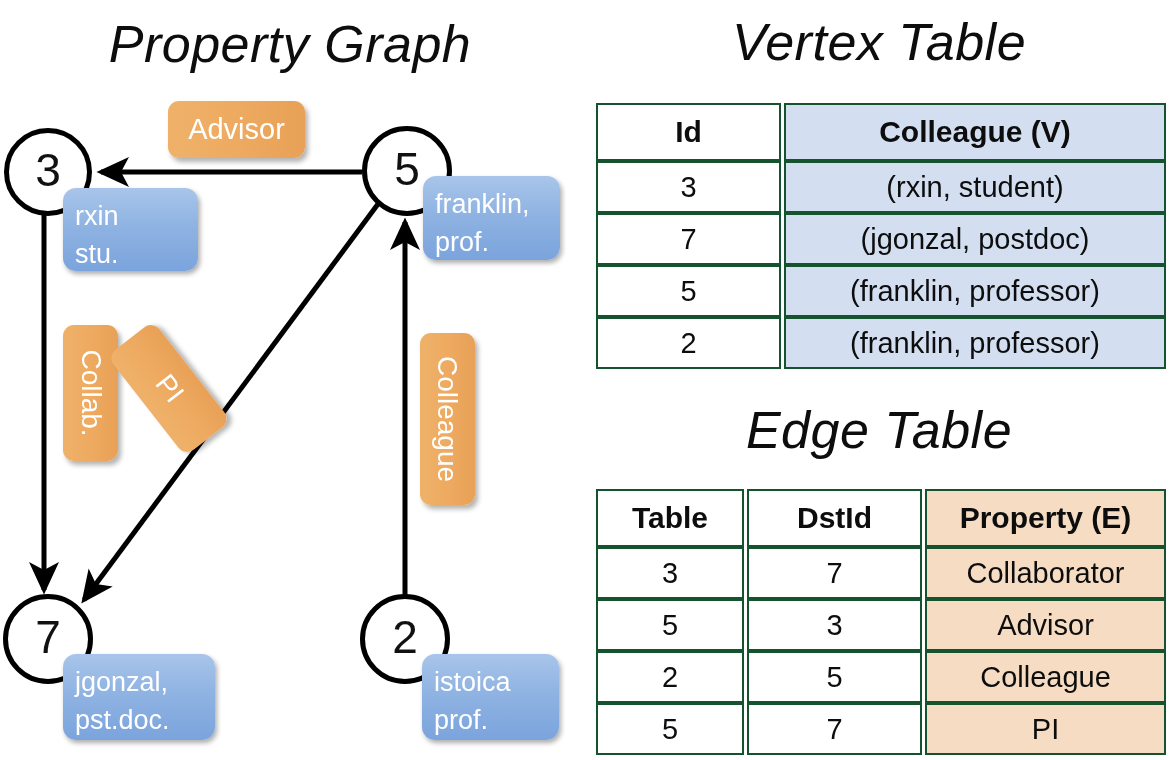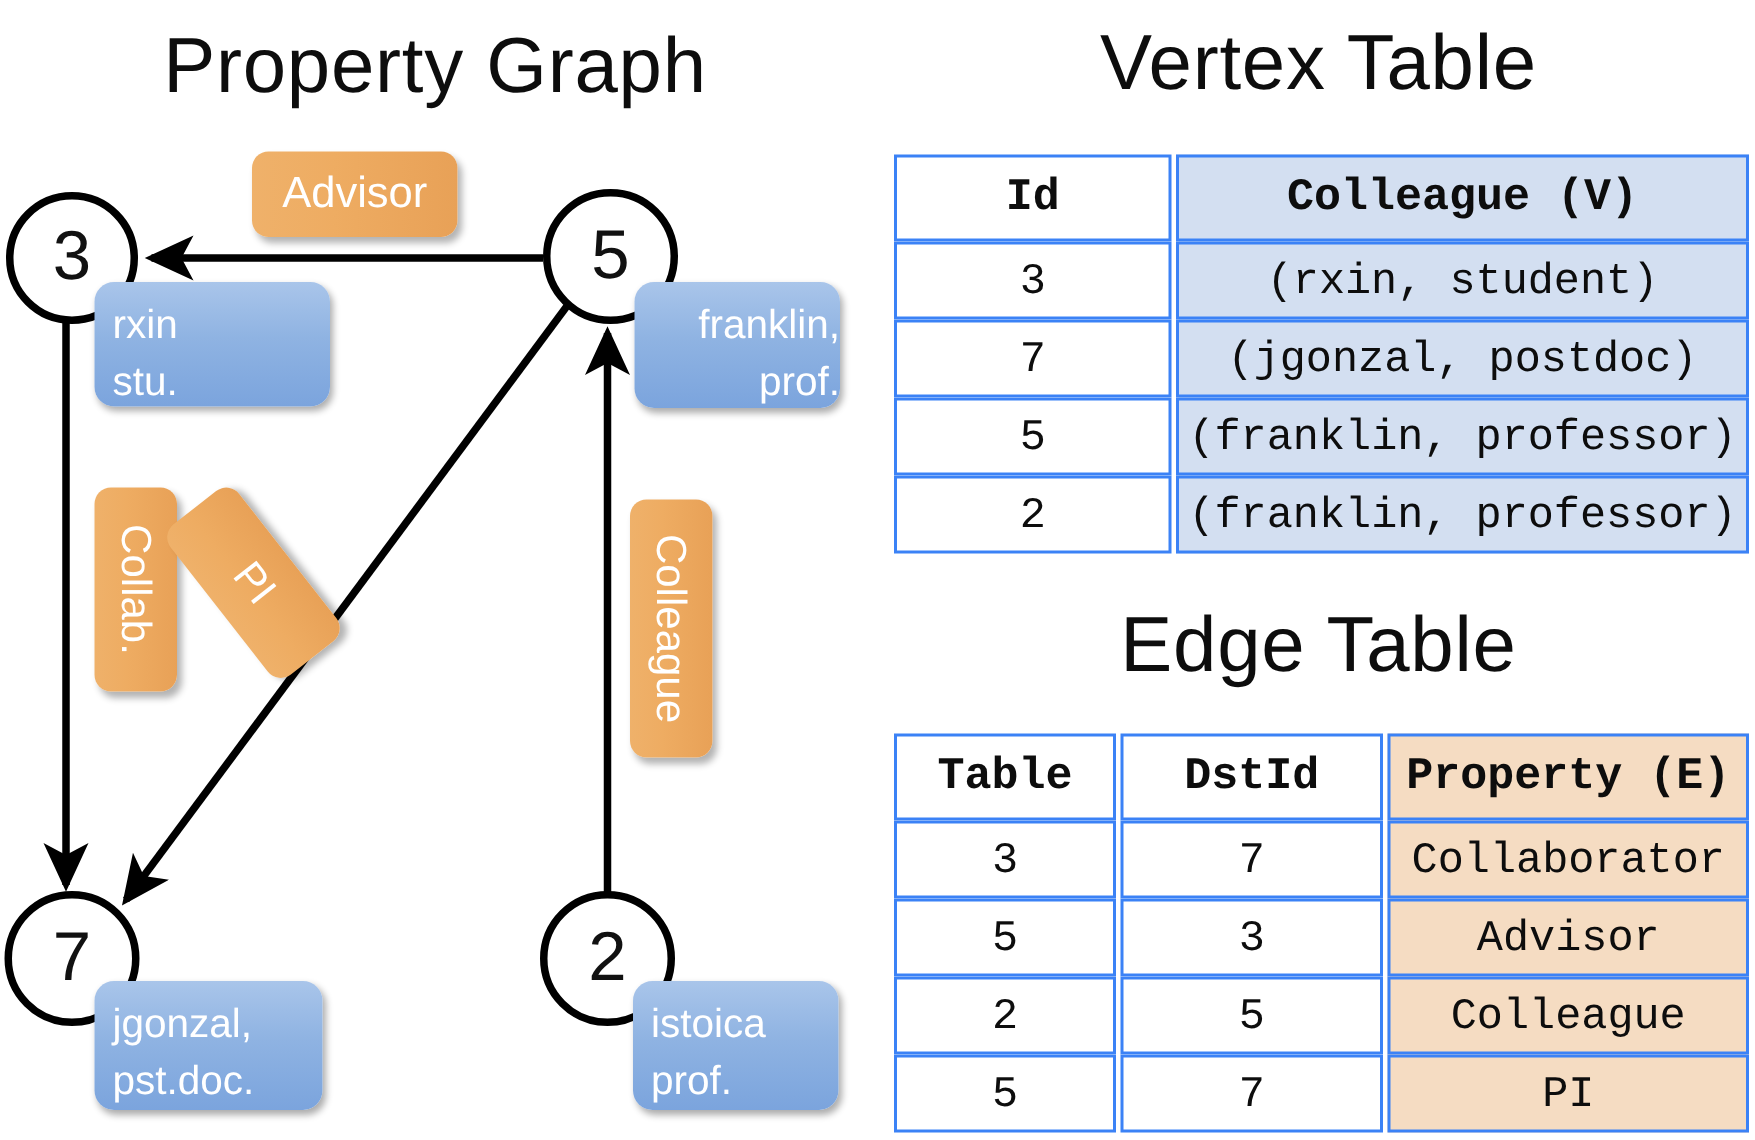--- a/index.html
+++ b/index.html
@@ -19,20 +19,21 @@
   
   .title {
     position: absolute;
     font-family: "Liberation Sans", sans-serif;
     font-weight: 300;
     font-size: 52px;
     letter-spacing: 0.5px;
     color: #0d0d0d;
     white-space: nowrap;
     text-align: center;
+    font-style: italic;
   }
   #title-property-graph { left: 0px;   top: 14px;  width: 580px; }
   #title-vertex-table   { left: 590px; top: 12px;  width: 578px; }
   #title-edge-table     { left: 590px; top: 400px; width: 578px; }
 
   
   #graph-panel {
     position: absolute;
     left: 0; top: 0;
     width: 585px; height: 760px;
@@ -99,24 +100,24 @@
   .vert-label span { transform: rotate(90deg); }
 
   
   .tbl {
     position: absolute;
     border-collapse: separate;
     border-spacing: 3px 0;
     table-layout: fixed;
   }
   .tbl td, .tbl th {
-    border: 2px solid #3b82f6;
+    border: 2px solid #14532d;
     text-align: center;
     vertical-align: middle;
-    font-family: Liberation Mono, monospace;
+    font-family: Liberation Sans, sans-serif;
     font-weight: 300;
     font-size: 29px;
     color: #0d0d0d;
     padding: 0;
     height: 48px;
     background: #ffffff;
   }
   .tbl th {
     font-weight: 700;
     font-size: 30px;
@@ -149,29 +150,29 @@
     <line x1="44" y1="214" x2="44" y2="590" stroke="#000" stroke-width="5" marker-end="url(#arrowhead)"></line>
 
     <line x1="378" y1="204" x2="84" y2="600" stroke="#000" stroke-width="5" marker-end="url(#arrowhead)"></line>
 
     <line x1="405" y1="596" x2="405" y2="222" stroke="#000" stroke-width="5" marker-end="url(#arrowhead)"></line>
   </svg>
 
   <div class="node-circle" style="left:4px; top:128px; width:88px; height:88px;">
     <span>3</span>
   </div>
-  <div class="prop-box" style="left:63px; top:188px; width:157px; height:83px;">
+  <div class="prop-box" style="left:63px; top:188px; width:135px; height:83px;">
     <span class="ln">rxin</span>
     <span class="ln">stu.</span>
   </div>
 
   <div class="node-circle" style="left:362px; top:126px; width:90px; height:90px;">
     <span>5</span>
   </div>
-  <div class="prop-box" style="left:423px; top:188px; width:137px; height:84px;text-align:right;">
+  <div class="prop-box" style="left:423px; top:176px; width:137px; height:84px;">
     <span class="ln">franklin,</span>
     <span class="ln">prof.</span>
   </div>
 
   <div class="node-circle" style="left:3px; top:594px; width:90px; height:90px;">
     <span>7</span>
   </div>
   <div class="prop-box" style="left:63px; top:654px; width:152px; height:86px;">
     <span class="ln">jgonzal,</span>
     <span class="ln">pst.doc.</span>

